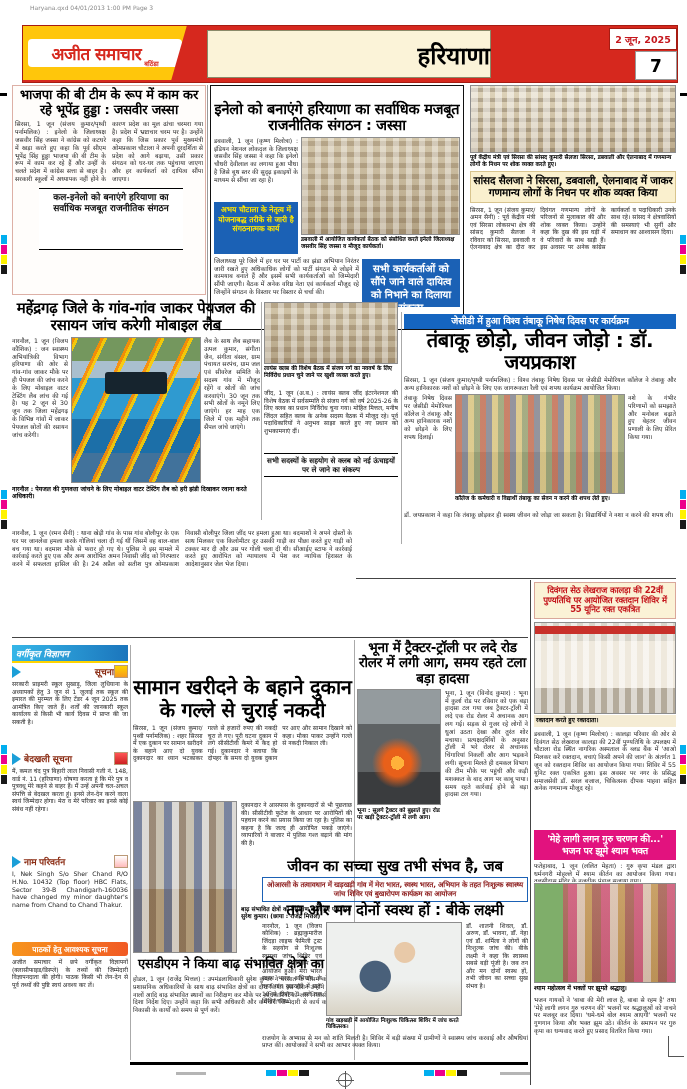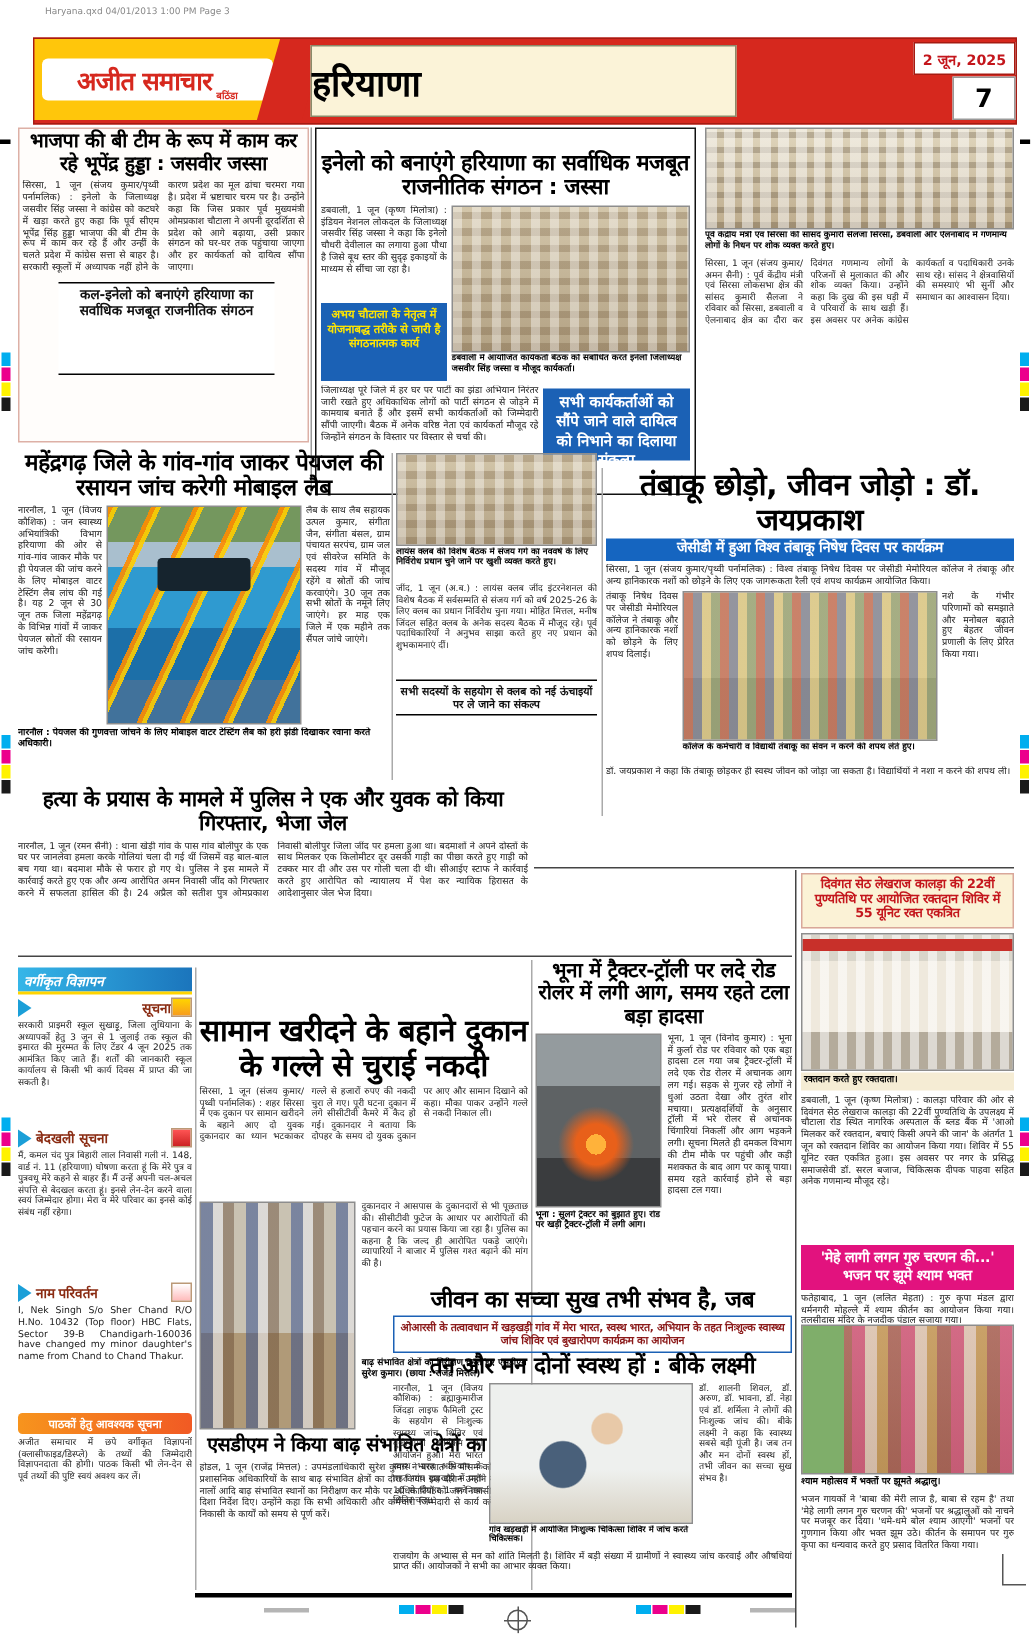--- a/index.html
+++ b/index.html
@@ -107,21 +107,21 @@
     </div>
 
   <div class="abs" style="left:22px;top:25px;width:654px;height:56px;background:#D6281E;border:1px solid #A61B12;">
     <div class="abs" style="left:0;top:0;width:164px;height:54px;background:#FFC60B;">
       <div class="abs" style="left:5px;top:13px;width:154px;height:28px;background:#fff;border-radius:4px;display:flex;align-items:center;justify-content:center;">
         <span style="font-size:17px;font-weight:800;color:#D6281E;letter-spacing:-.5px;">अजीत समाचार</span>
         <span style="font-size:6.5px;font-weight:bold;color:#D6281E;margin-left:3px;margin-top:20px;">बठिंडा</span>
       </div>
     </div>
     <div class="abs" style="left:156px;top:0;width:30px;height:54px;background:#D6281E;transform:skewX(-16deg);"></div>
-    <div class="abs" style="left:184px;top:4px;width:282px;height:46px;background:#FBF3D8;border:1px solid #8a8a6a;display:flex;align-items:center;justify-content:flex-start;">
+    <div class="abs" style="left:184px;top:4px;width:282px;height:46px;background:#FBF3D8;border:1px solid #8a8a6a;display:flex;align-items:center;justify-content:flex-end;">
       <span style="font-size:24px;font-weight:800;color:#000;">हरियाणा</span>
     </div>
     <div class="abs" style="left:586px;top:2px;width:66px;height:20px;background:#fff;border:1px solid #A61B12;display:flex;align-items:center;justify-content:center;">
       <span style="font-size:9.5px;font-weight:bold;color:#C4161C;">2 जून, 2025</span>
     </div>
     <div class="abs" style="left:612px;top:25px;width:40px;height:27px;background:#fff;border:1px solid #999;display:flex;align-items:center;justify-content:center;">
       <span style="font-size:17px;font-weight:bold;color:#000;">7</span>
     </div>
   </div>
 
@@ -146,20 +146,21 @@
     </div>
     <div style="margin-top:2px;overflow:hidden;height:82px;">
       <div class="inset-blue" style="float:right;width:92px;height:42px;font-size:10px;color:#fff;margin:2px 0 2px 3px;">सभी कार्यकर्ताओं को सौंपे जाने वाले दायित्व को निभाने का दिलाया संकल्प</div>
       <div class="bd">जिलाध्यक्ष पूरे जिले में हर घर पर पार्टी का झंडा अभियान निरंतर जारी रखते हुए अधिकाधिक लोगों को पार्टी संगठन से जोड़ने में कामयाब बनाते हैं और इसमें सभी कार्यकर्ताओं को जिम्मेदारी सौंपी जाएगी। बैठक में अनेक वरिष्ठ नेता एवं कार्यकर्ता मौजूद रहे जिन्होंने संगठन के विस्तार पर विस्तार से चर्चा की।</div>
     </div>
   </div>
 
   <div class="abs" style="left:470px;top:85px;width:206px;height:228px;">
     <div class="ph ph-crowd2" style="height:66px;"></div>
     <div class="cap" style="height:15px;margin-top:1px;font-size:5.8px;">पूर्व केंद्रीय मंत्री एवं सिरसा की सांसद कुमारी सैलजा सिरसा, डबवाली और ऐलनाबाद में गणमान्य लोगों के निधन पर शोक व्यक्त करते हुए।</div>
+    <div class="hl" style="font-size:10.5px;background:#FAF0CE;border:1px solid #d8c48e;padding:3px 2px;margin-top:2px;">सांसद सैलजा ने सिरसा, डबवाली, ऐलनाबाद में जाकर गणमान्य लोगों के निधन पर शोक व्यक्त किया</div>
     <div class="bd c3" style="height:100px;margin-top:3px;font-size:6px;">सिरसा, 1 जून (संजय कुमार/अमन सैनी) : पूर्व केंद्रीय मंत्री एवं सिरसा लोकसभा क्षेत्र की सांसद कुमारी सैलजा ने रविवार को सिरसा, डबवाली व ऐलनाबाद क्षेत्र का दौरा कर दिवंगत गणमान्य लोगों के परिजनों से मुलाकात की और शोक व्यक्त किया। उन्होंने कहा कि दुख की इस घड़ी में वे परिवारों के साथ खड़ी हैं। इस अवसर पर अनेक कांग्रेस कार्यकर्ता व पदाधिकारी उनके साथ रहे। सांसद ने क्षेत्रवासियों की समस्याएं भी सुनीं और समाधान का आश्वासन दिया।</div>
   </div>
 
   <div class="abs" style="left:12px;top:300px;width:248px;height:222px;">
     <div class="hl" style="font-size:15px;">महेंद्रगढ़ जिले के गांव-गांव जाकर पेयजल की रसायन जांच करेगी मोबाइल लैब</div>
     <div style="display:flex;gap:3px;margin-top:3px;height:146px;">
       <div class="bd" style="width:56px;">नारनौल, 1 जून (विजय कौशिक) : जन स्वास्थ्य अभियांत्रिकी विभाग हरियाणा की ओर से गांव-गांव जाकर मौके पर ही पेयजल की जांच करने के लिए मोबाइल वाटर टेस्टिंग लैब लांच की गई है। यह 2 जून से 30 जून तक जिला महेंद्रगढ़ के विभिन्न गांवों में जाकर पेयजल स्रोतों की रसायन जांच करेगी।</div>
       <div class="ph ph-van" style="flex:1;"></div>
       <div class="bd" style="width:56px;">लैब के साथ लैब सहायक उत्पल कुमार, संगीता जैन, संगीता बंसल, ग्राम पंचायत सरपंच, ग्राम जल एवं सीवरेज समिति के सदस्य गांव में मौजूद रहेंगे व स्रोतों की जांच करवाएंगे। 30 जून तक सभी स्रोतों के नमूने लिए जाएंगे। हर माह एक जिले में एक महीने तक सैंपल जांचे जाएंगे।</div>
     </div>
@@ -169,36 +170,35 @@
 
   <div class="abs" style="left:264px;top:302px;width:134px;height:220px;">
     <div class="ph ph-crowd" style="height:60px;"></div>
     <div class="cap" style="height:22px;margin-top:1px;font-size:5.8px;">लायंस क्लब की विशेष बैठक में संजय गर्ग का नववर्ष के लिए निर्विरोध प्रधान चुने जाने पर खुशी व्यक्त करते हुए।</div>
     <div class="bd" style="height:62px;margin-top:2px;font-size:6px;">जींद, 1 जून (अ.ब.) : लायंस क्लब जींद इंटरनेशनल की विशेष बैठक में सर्वसम्मति से संजय गर्ग को वर्ष 2025-26 के लिए क्लब का प्रधान निर्विरोध चुना गया। मोहित मित्तल, मनीष जिंदल सहित क्लब के अनेक सदस्य बैठक में मौजूद रहे। पूर्व पदाधिकारियों ने अनुभव साझा करते हुए नए प्रधान को शुभकामनाएं दीं।</div>
     <div class="inset-box" style="font-size:7.2px;line-height:1.25;padding:2px;margin-top:2px;">सभी सदस्यों के सहयोग से क्लब को नई ऊंचाइयों पर ले जाने का संकल्प</div>
   </div>
   <div class="abs rule" style="left:401px;top:312px;width:1px;height:232px;background:#aaa;"></div>
 
   <div class="abs" style="left:404px;top:312px;width:272px;height:240px;">
+    <div class="hl" style="background:#1565C0;color:#fff;font-size:9.5px;padding:2px;margin-top:2px;">जेसीडी में हुआ विश्व तंबाकू निषेध दिवस पर कार्यक्रम</div>
     <div class="hl" style="font-size:20px;font-weight:800;">तंबाकू छोड़ो, जीवन जोड़ो : डॉ. जयप्रकाश</div>
-    <div class="hl" style="background:#1565C0;color:#fff;font-size:9.5px;padding:2px;margin-top:2px;">जेसीडी में हुआ विश्व तंबाकू निषेध दिवस पर कार्यक्रम</div>
     <div class="bd" style="height:17px;margin-top:2px;">सिरसा, 1 जून (संजय कुमार/पृथ्वी पर्नामलिक) : विश्व तंबाकू निषेध दिवस पर जेसीडी मेमोरियल कॉलेज ने तंबाकू और अन्य हानिकारक नशों को छोड़ने के लिए एक जागरूकता रैली एवं शपथ कार्यक्रम आयोजित किया।</div>
     <div style="display:flex;gap:3px;margin-top:1px;height:116px;">
       <div class="bd" style="width:48px;">तंबाकू निषेध दिवस पर जेसीडी मेमोरियल कॉलेज ने तंबाकू और अन्य हानिकारक नशों को छोड़ने के लिए शपथ दिलाई।</div>
       <div style="flex:1;display:flex;flex-direction:column;">
         <div class="ph ph-tob" style="height:98px;"></div>
         <div class="cap" style="height:15px;margin-top:1px;font-size:5.8px;">कॉलेज के कर्मचारी व विद्यार्थी तंबाकू का सेवन न करने की शपथ लेते हुए।</div>
       </div>
       <div class="bd" style="width:48px;">नशे के गंभीर परिणामों को समझाते और मनोबल बढ़ाते हुए बेहतर जीवन प्रणाली के लिए प्रेरित किया गया।</div>
     </div>
     <div class="bd" style="height:16px;margin-top:1px;">डॉ. जयप्रकाश ने कहा कि तंबाकू छोड़कर ही स्वस्थ जीवन को जोड़ा जा सकता है। विद्यार्थियों ने नशा न करने की शपथ ली।</div>
   </div>
 
   <div class="abs" style="left:12px;top:526px;width:340px;height:108px;">
-    <div class="hl" style="font-size:14px;">हत्या के प्रयास के मामले में पुलिस ने एक और युवक को किया गिरफ्तार, भेजा जेल</div>
     <div class="bd c2" style="height:66px;margin-top:3px;">नारनौल, 1 जून (रमन सैनी) : थाना खेड़ी गांव के पास गांव बोलीपुर के एक घर पर जानलेवा हमला करके गोलियां चला दी गई थीं जिसमें वह बाल-बाल बच गया था। बदमाश मौके से फरार हो गए थे। पुलिस ने इस मामले में कार्रवाई करते हुए एक और अन्य आरोपित अमन निवासी जींद को गिरफ्तार करने में सफलता हासिल की है। 24 अप्रैल को सतीश पुत्र ओमप्रकाश निवासी बोलीपुर जिला जींद पर हमला हुआ था। बदमाशों ने अपने दोस्तों के साथ मिलकर एक किलोमीटर दूर उसकी गाड़ी का पीछा करते हुए गाड़ी को टक्कर मार दी और उस पर गोली चला दी थी। सीआईए स्टाफ ने कार्रवाई करते हुए आरोपित को न्यायालय में पेश कर न्यायिक हिरासत के आदेशानुसार जेल भेज दिया।</div>
   </div>
 
   <div class="abs rule" style="left:12px;top:637px;width:516px;height:1px;"></div>
   <div class="abs rule" style="left:356px;top:578px;width:320px;height:1px;"></div>
   <div class="abs rule" style="left:530px;top:580px;width:1px;height:505px;"></div>
   <div class="abs rule" style="left:130px;top:645px;width:1px;height:415px;background:#aaa;"></div>
   <div class="abs rule" style="left:354px;top:640px;width:1px;height:420px;background:#aaa;"></div>
 
   <div class="abs" style="left:12px;top:645px;width:116px;height:410px;">

